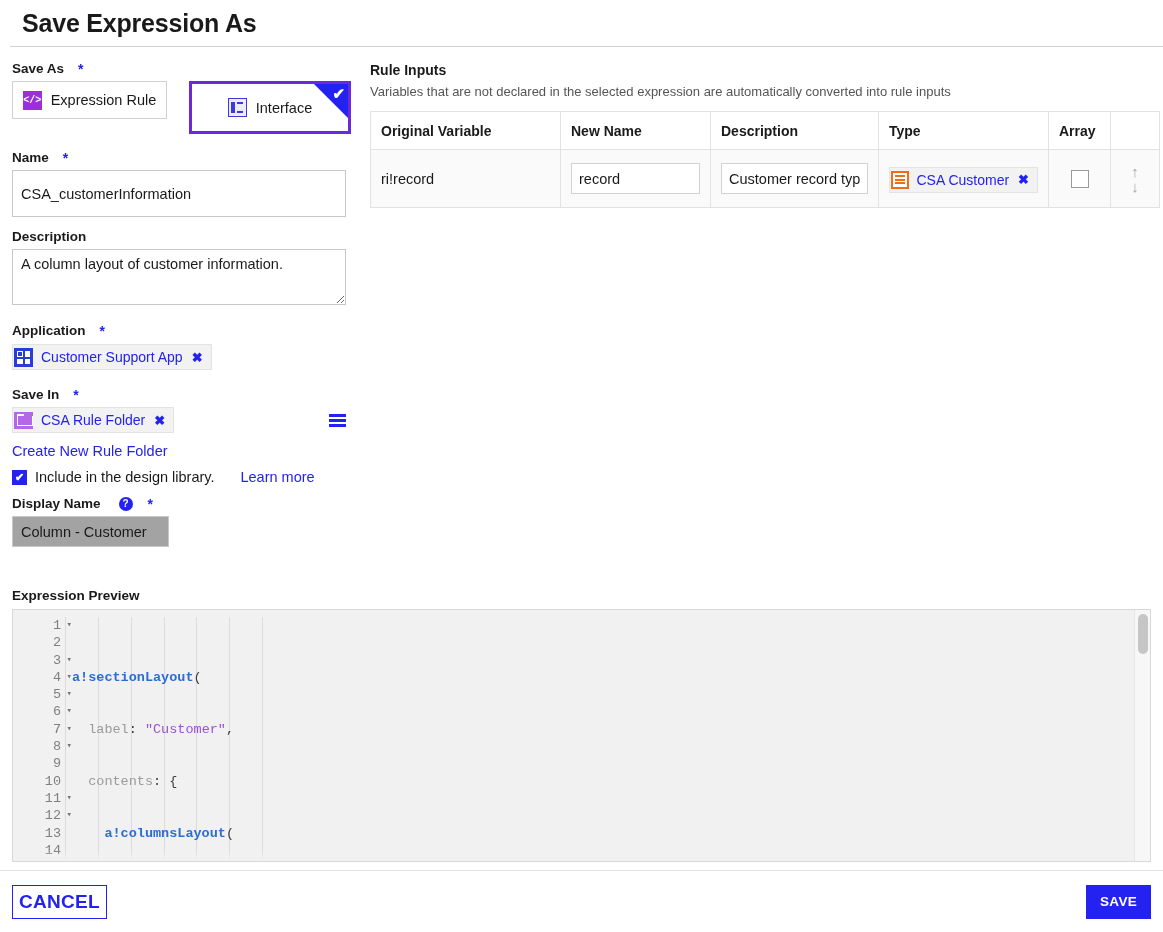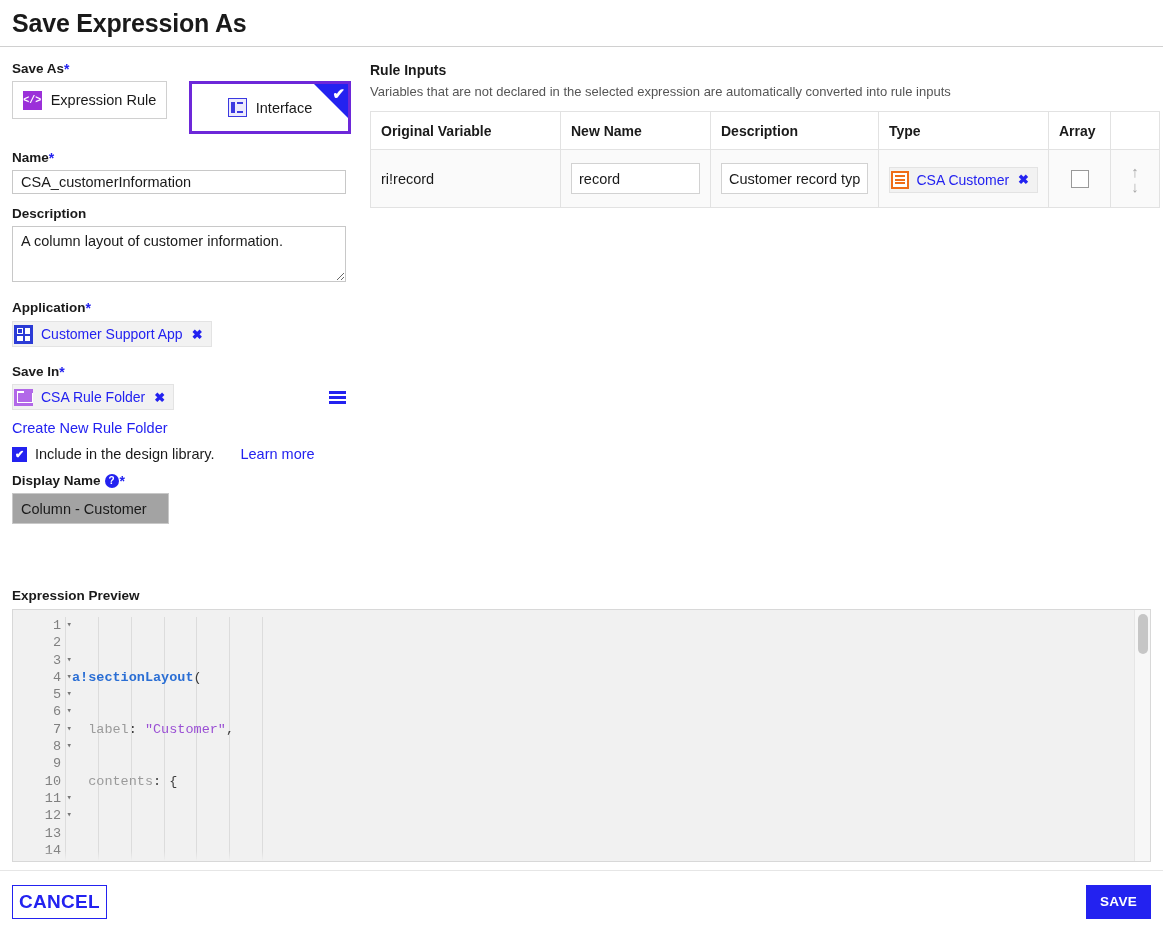--- a/index.html
+++ b/index.html
@@ -12,20 +12,21 @@
     overflow: hidden;
   }
   .page { position: relative; width: 1163px; height: 932px; }
 
   
   .header {
     height: 47px;
     padding: 8px 12px;
     display: flex; align-items: center;
     border-bottom: 1px solid #d0d0d0;
+    margin-left: 10px;
   }
   .header h1 {
     margin: 0;
     font-size: 25px;
     font-weight: bold;
     letter-spacing: -0.2px;
     color: #1a1a1a;
   }
 
   
@@ -37,26 +38,26 @@
   }
   .col-left  { width: 350px; flex: 0 0 350px; }
   .col-right { flex: 1; padding-left: 8px; padding-top: 1px;}
 
   
   .field-label {
     font-size: 13.5px;
     font-weight: bold;
     color: #1a1a1a;
     margin: 0 0 5px 0;
-    display: flex; align-items: center; gap: 0;
+    display: flex; align-items: center; gap: 14px;
   }
   .req { color: #2322f0; font-weight: bold; font-size: 14px; line-height: 1; }
 
   .txt-input {
-    width: 334px; height: 24px;
+    width: 334px; height: 47px;
     border: 1px solid #c8c8c8;
     background: #fff;
     font-size: 14.5px;
     font-family: "Liberation Sans", sans-serif;
     color: #1a1a1a;
     padding: 0 8px;
     outline: none;
   }
   .txt-area {
     width: 334px; height: 56px;
@@ -539,20 +540,21 @@
         </div>
 
         <div class="code">
           <div class="guides">
             <i style="left:26px"></i><i style="left:59px"></i><i style="left:92px"></i>
             <i style="left:124px"></i><i style="left:157px"></i><i style="left:190px"></i>
           </div>
           <div class="ln"><span class="tk-fn">a!sectionLayout</span><span class="tk-pun">(</span></div>
           <div class="ln">  <span class="tk-key">label</span><span class="tk-pun">: </span><span class="tk-str">"Customer"</span><span class="tk-pun">,</span></div>
           <div class="ln">  <span class="tk-key">contents</span><span class="tk-pun">: {</span></div>
+          <div class="ln">    <span class="tk-fn">a!columnsLayout</span><span class="tk-pun">(</span></div>
           
           
           
           
           
           
           
           
           
           

